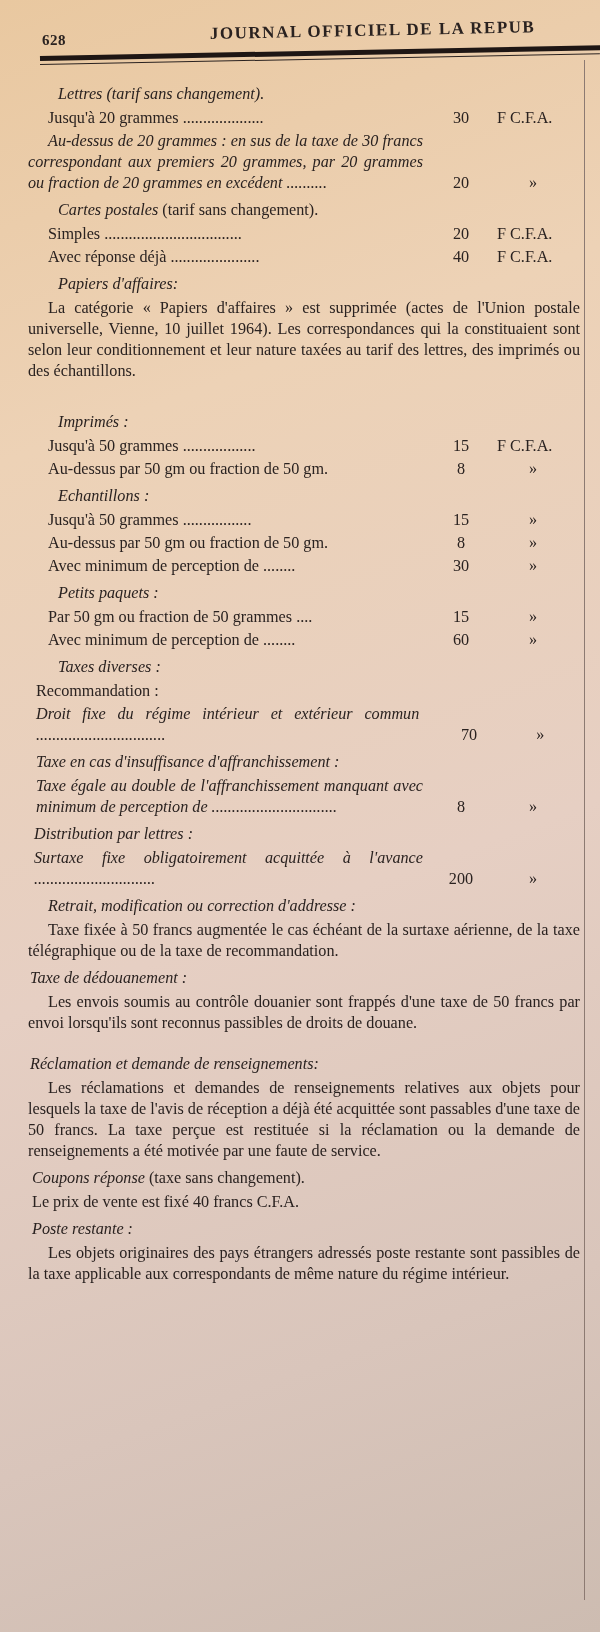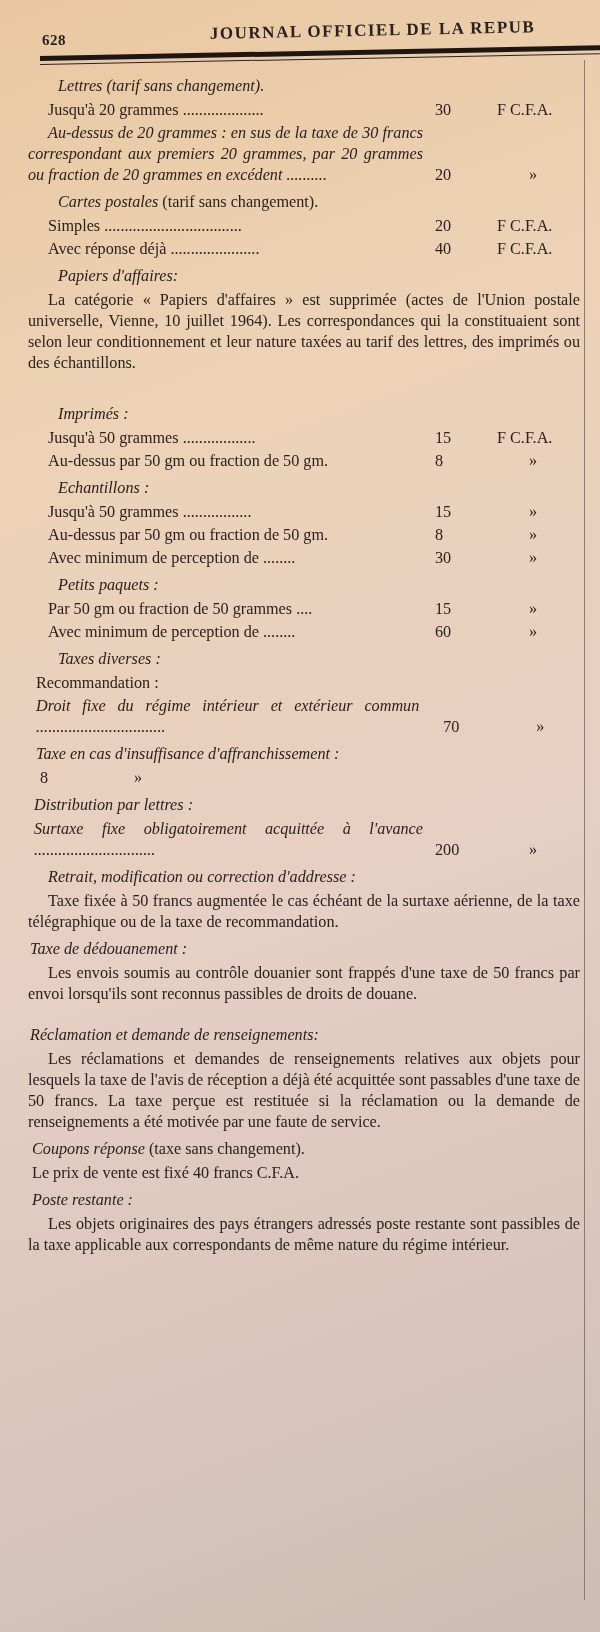--- a/index.html
+++ b/index.html
@@ -25,28 +25,28 @@
     transform:rotate(-1.1deg); transform-origin:left center;
   }
   .header-rule-thin {
     position:absolute; left:40px; top:64px; width:560px; height:1px; background:#2a2220;
     transform:rotate(-1.1deg); transform-origin:left center;
   }
   .column-rule {
     position:absolute; left:584px; top:60px; width:1px; height:1540px; background:#8c7a72;
   }
   .content {
-    position:absolute; left:28px; top:70px; width:552px;
+    position:absolute; left:28px; top:78px; width:552px;
     font-size:16.2px; line-height:21px;
   }
   .heading { font-style:italic; margin:6px 0 3px 30px; }
   .heading .normal { font-style:normal; }
   .row { display:flex; align-items:flex-end; margin:2px 0; }
   .row .label { width:395px; padding-left:20px; box-sizing:border-box; }
-  .row .val { width:52px; text-align:left; margin-left:12px; }
+  .row .val { width:52px; text-align:center; margin-left:12px; }
   .row .unit { width:80px; text-align:center; margin-left:6px; }
   .row .unit.full { text-align:left; margin-left:10px; }
   .para { text-indent:20px; text-align:justify; margin:2px 0 6px 0; }
   .narrow { width:395px; text-align:justify;font-style:italic; }
   .gap { height:18px; }
   .gap-s { height:8px; }
 </style>
 </head>
 <body>
 
@@ -135,20 +135,21 @@
   <div class="heading">Taxes diverses :</div>
   <div style="padding-left:8px">Recommandation :</div>
   <div class="row">
     <span class="label narrow" style="padding-left:8px">Droit fixe du régime intérieur et extérieur commun ................................</span>
     <span class="val" style="margin-left:24px">70</span>
     <span class="unit">»</span>
   </div>
 
   <div class="heading narrow" style="margin-left:8px;text-align:justify">Taxe en cas d'insuffisance d'affranchissement :</div>
   <div class="row">
+    <span class="label narrow" style="padding-left:8px">Taxe égale au double de l'affranchissement manquant avec minimum de perception de ...............................</span>
     <span class="val">8</span>
     <span class="unit">»</span>
   </div>
 
   <div class="heading" style="margin-left:6px">Distribution par lettres :</div>
   <div class="row">
     <span class="label narrow" style="padding-left:6px">Surtaxe fixe obligatoirement acquittée à l'avance ..............................</span>
     <span class="val">200</span>
     <span class="unit">»</span>
   </div>

